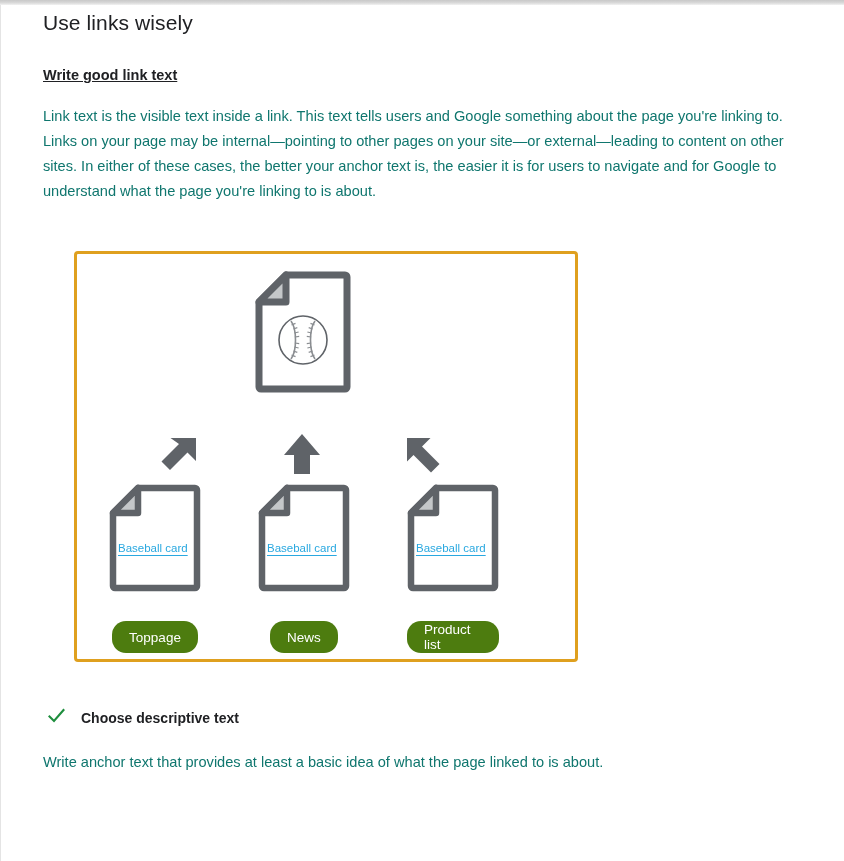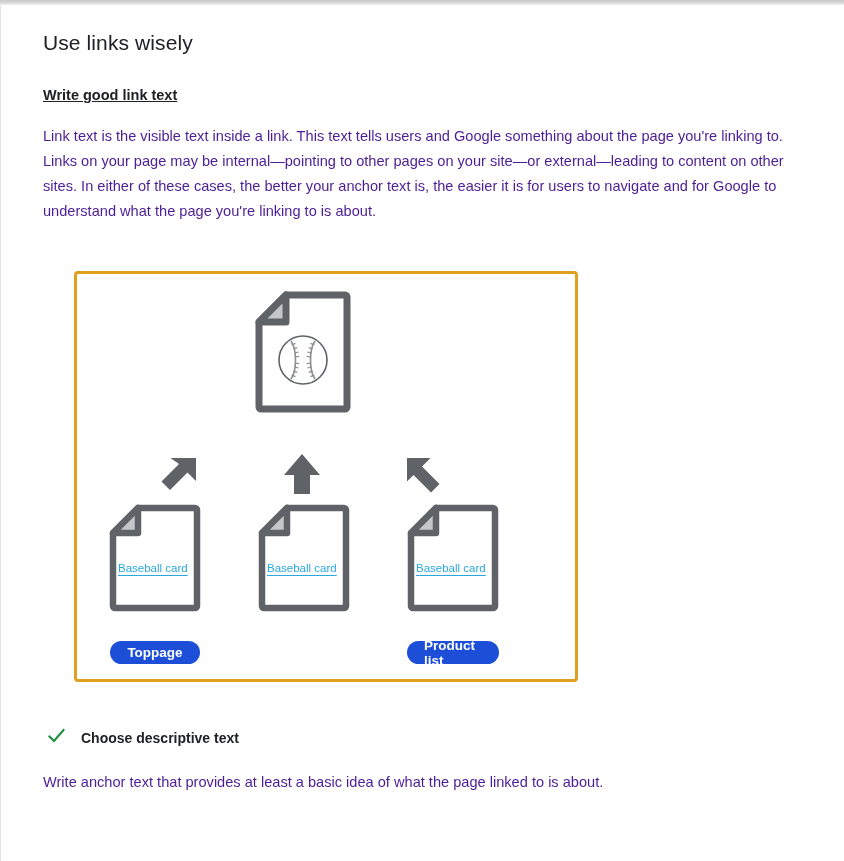--- a/index.html
+++ b/index.html
@@ -32,36 +32,36 @@
   .page {
     position: absolute;
     top: 5px; left: 1px; right: 0; bottom: 0;
     padding: 0 42px;
   }
 
   h1.page-title {
     font-size: 21px;
     font-weight: 400;
     color: #202124;
-    margin: 26px 0 0 0;
+    margin: 6px 0 0 0;
     letter-spacing: 0.1px;
   }
 
   h2.sub-heading {
     font-size: 14.5px;
     font-weight: 700;
     color: #202124;
     margin: 32px 0 0 0;
     text-decoration: underline;
   }
 
   p.body-text {
     font-size: 14.6px;
     line-height: 25px;
-    color: #4c1d95;
+    color: #0f766e;
     margin: 21px 0 0 0;
     max-width: 756px;
   }
 
   
   .figure {
     margin: 24px 0 0 0;
     position: relative;
     width: 580px;
     height: 440px;
@@ -128,26 +128,26 @@
     left: 9px;
     top: 58px;
     font-size: 11.5px;
     color: #29a8e0;
     text-decoration: underline;
     text-underline-offset: 3px;
     white-space: nowrap;
   }
   .child-pill {
     margin-top: 5px;
-    height: 23px;
-    background: #1d4ed8;
+    height: 32px;
+    background: #4d7c0f;
     border-radius: 14px;
     color: #ffffff;
     font-size: 13.5px;
-    font-weight: 700;
+    font-weight: 400;
     display: inline-flex;
     align-items: center;
     justify-content: center;
     padding: 0 17px;
   }
   .child-pill-wrap { display: flex; justify-content: center; width: 92px; }
 
   .child-1 { top: 256px; left: 66px; }
   .child-2 { top: 256px; left: 215px; }
   .child-3 { top: 256px; left: 364px; }
@@ -248,20 +248,23 @@
     </div>
 
     <div class="child child-2">
       <div class="child-doc">
         <svg width="92" height="108" viewBox="0 0 92 108" xmlns="http://www.w3.org/2000/svg">
           <path d="M29 4 H86 A2 2 0 0 1 88 6 V102 A2 2 0 0 1 86 104 H6 A2 2 0 0 1 4 102 V29 Z" fill="#ffffff" stroke="#5f6368" stroke-width="6.5" stroke-linejoin="round"></path>
           <path d="M29 4 V29 H4 Z" fill="#c4c7c9" stroke="#5f6368" stroke-width="6.5" stroke-linejoin="round"></path>
         </svg>
         <span class="child-link">Baseball card</span>
       </div>
+      <div class="child-pill-wrap">
+        <div class="child-pill">News</div>
+      </div>
     </div>
 
     <div class="child child-3">
       <div class="child-doc">
         <svg width="92" height="108" viewBox="0 0 92 108" xmlns="http://www.w3.org/2000/svg">
           <path d="M29 4 H86 A2 2 0 0 1 88 6 V102 A2 2 0 0 1 86 104 H6 A2 2 0 0 1 4 102 V29 Z" fill="#ffffff" stroke="#5f6368" stroke-width="6.5" stroke-linejoin="round"></path>
           <path d="M29 4 V29 H4 Z" fill="#c4c7c9" stroke="#5f6368" stroke-width="6.5" stroke-linejoin="round"></path>
         </svg>
         <span class="child-link">Baseball card</span>
       </div>

